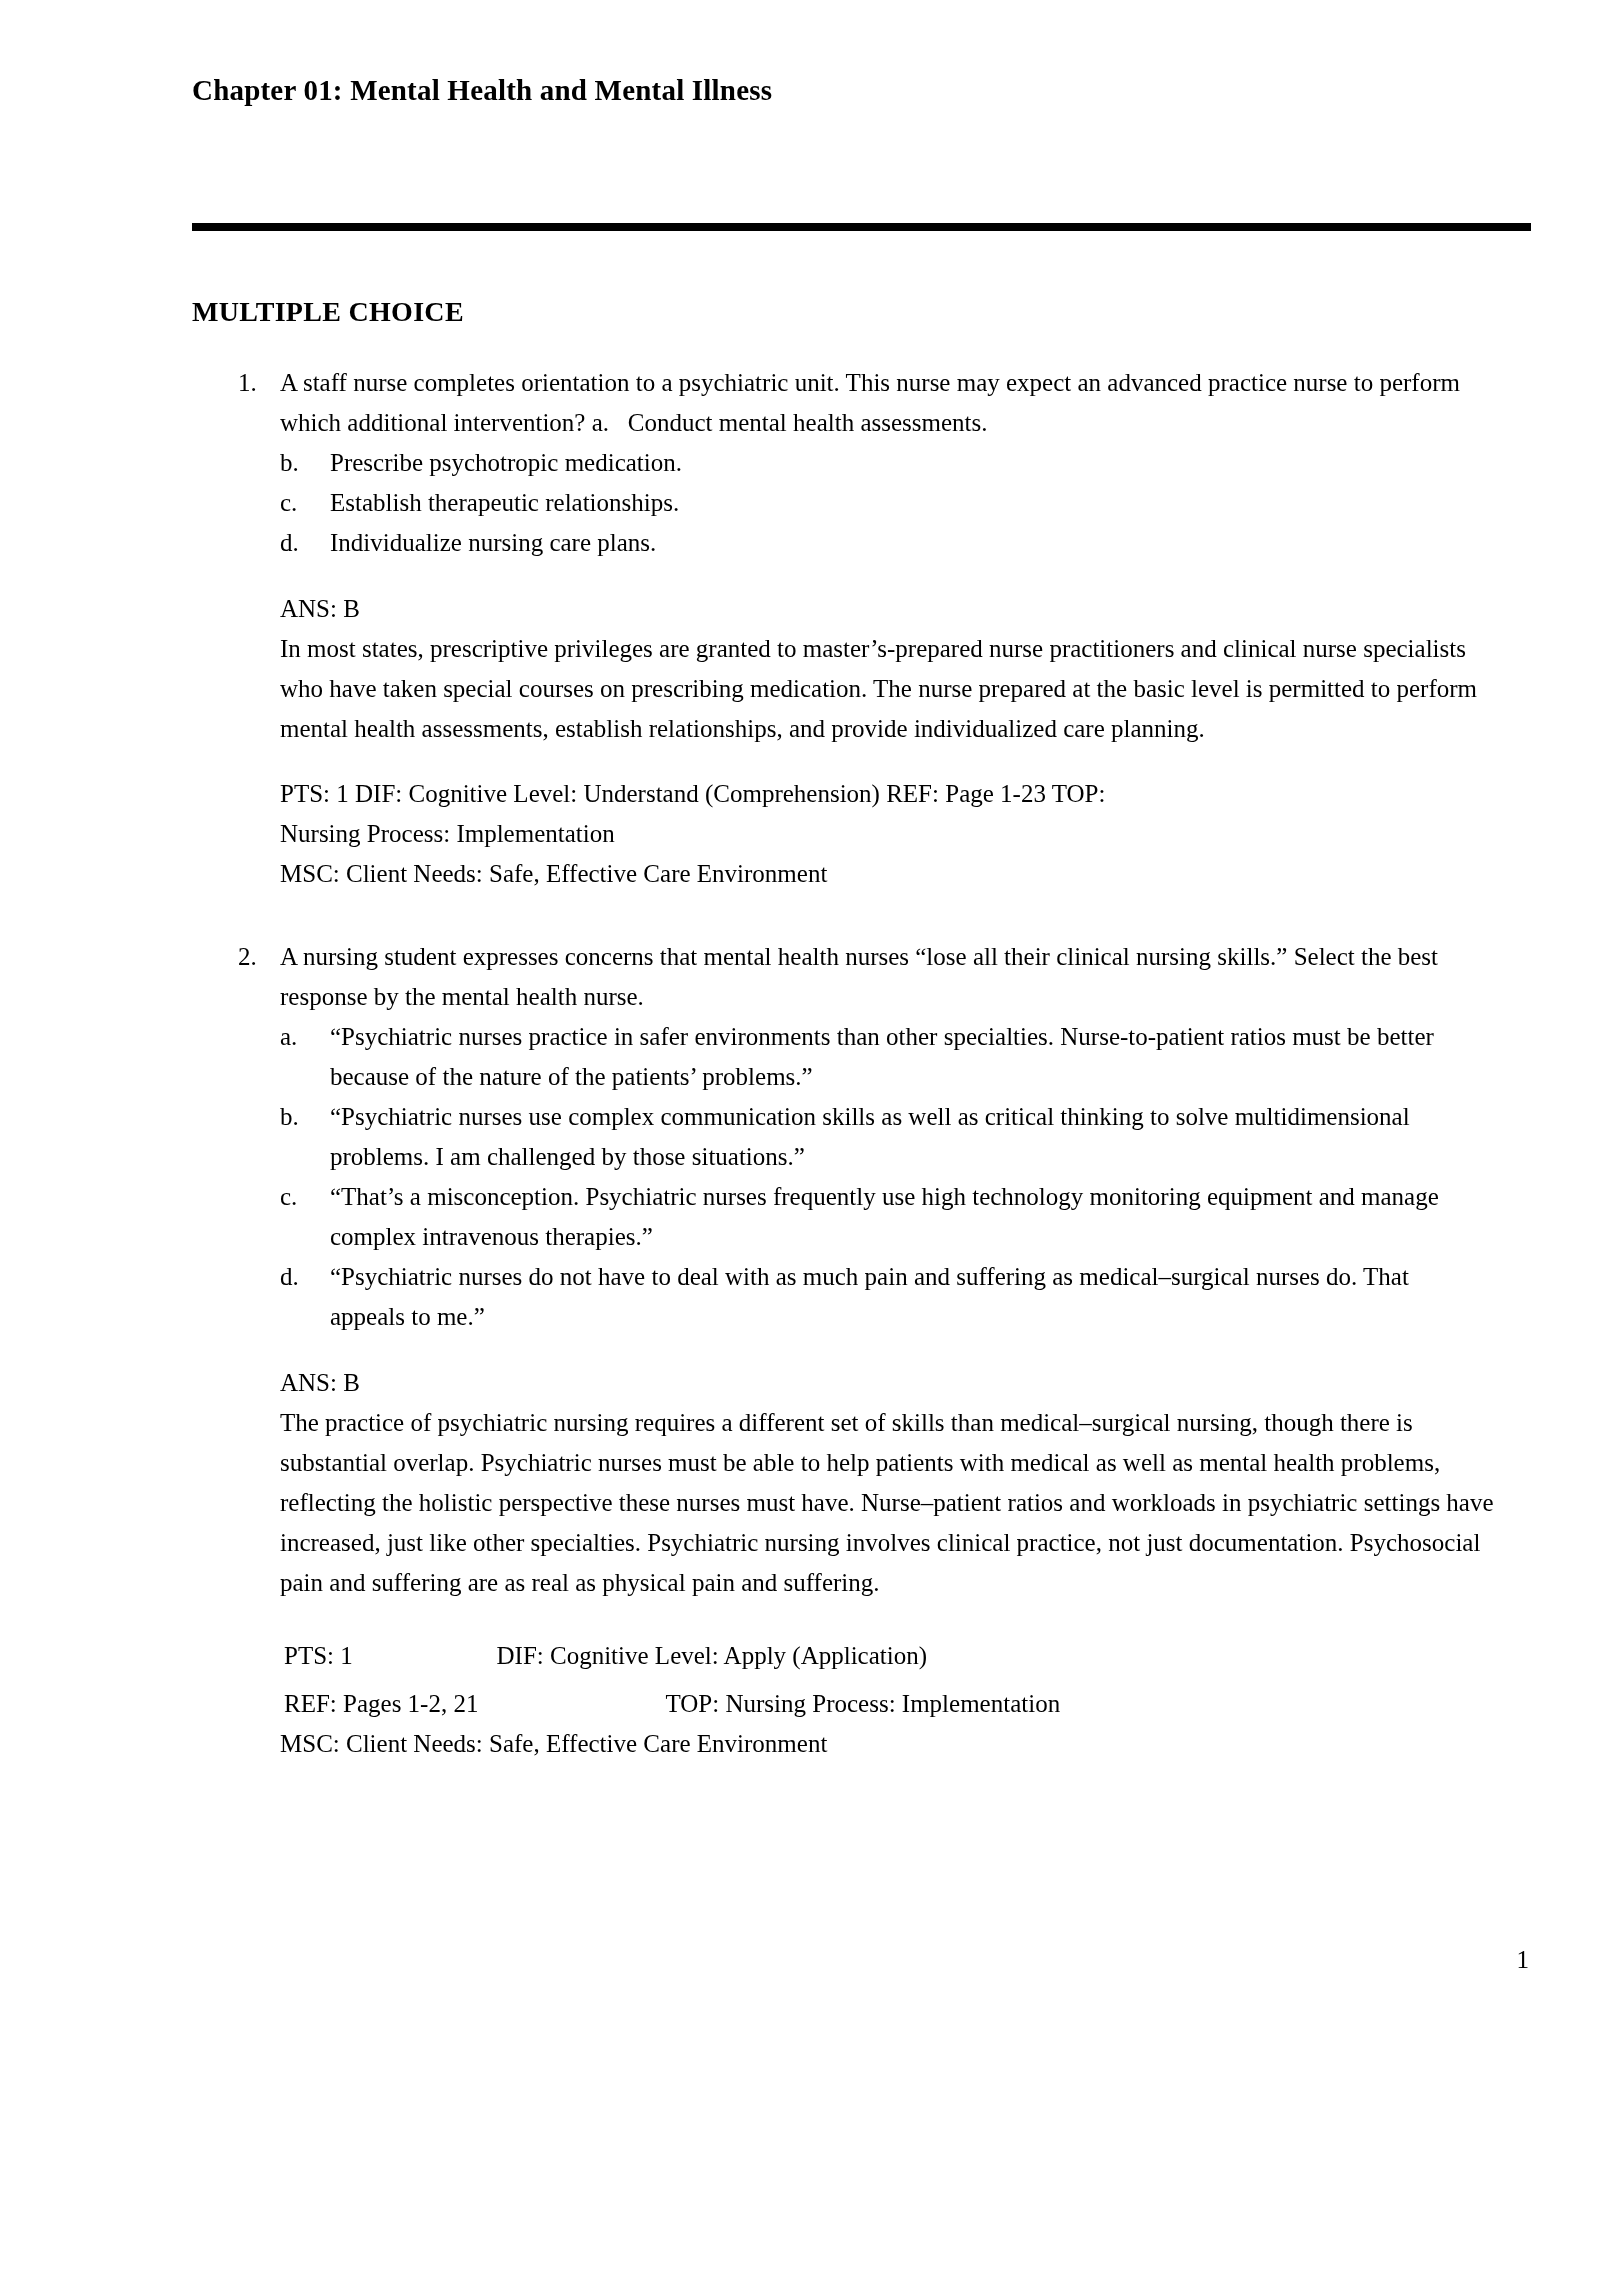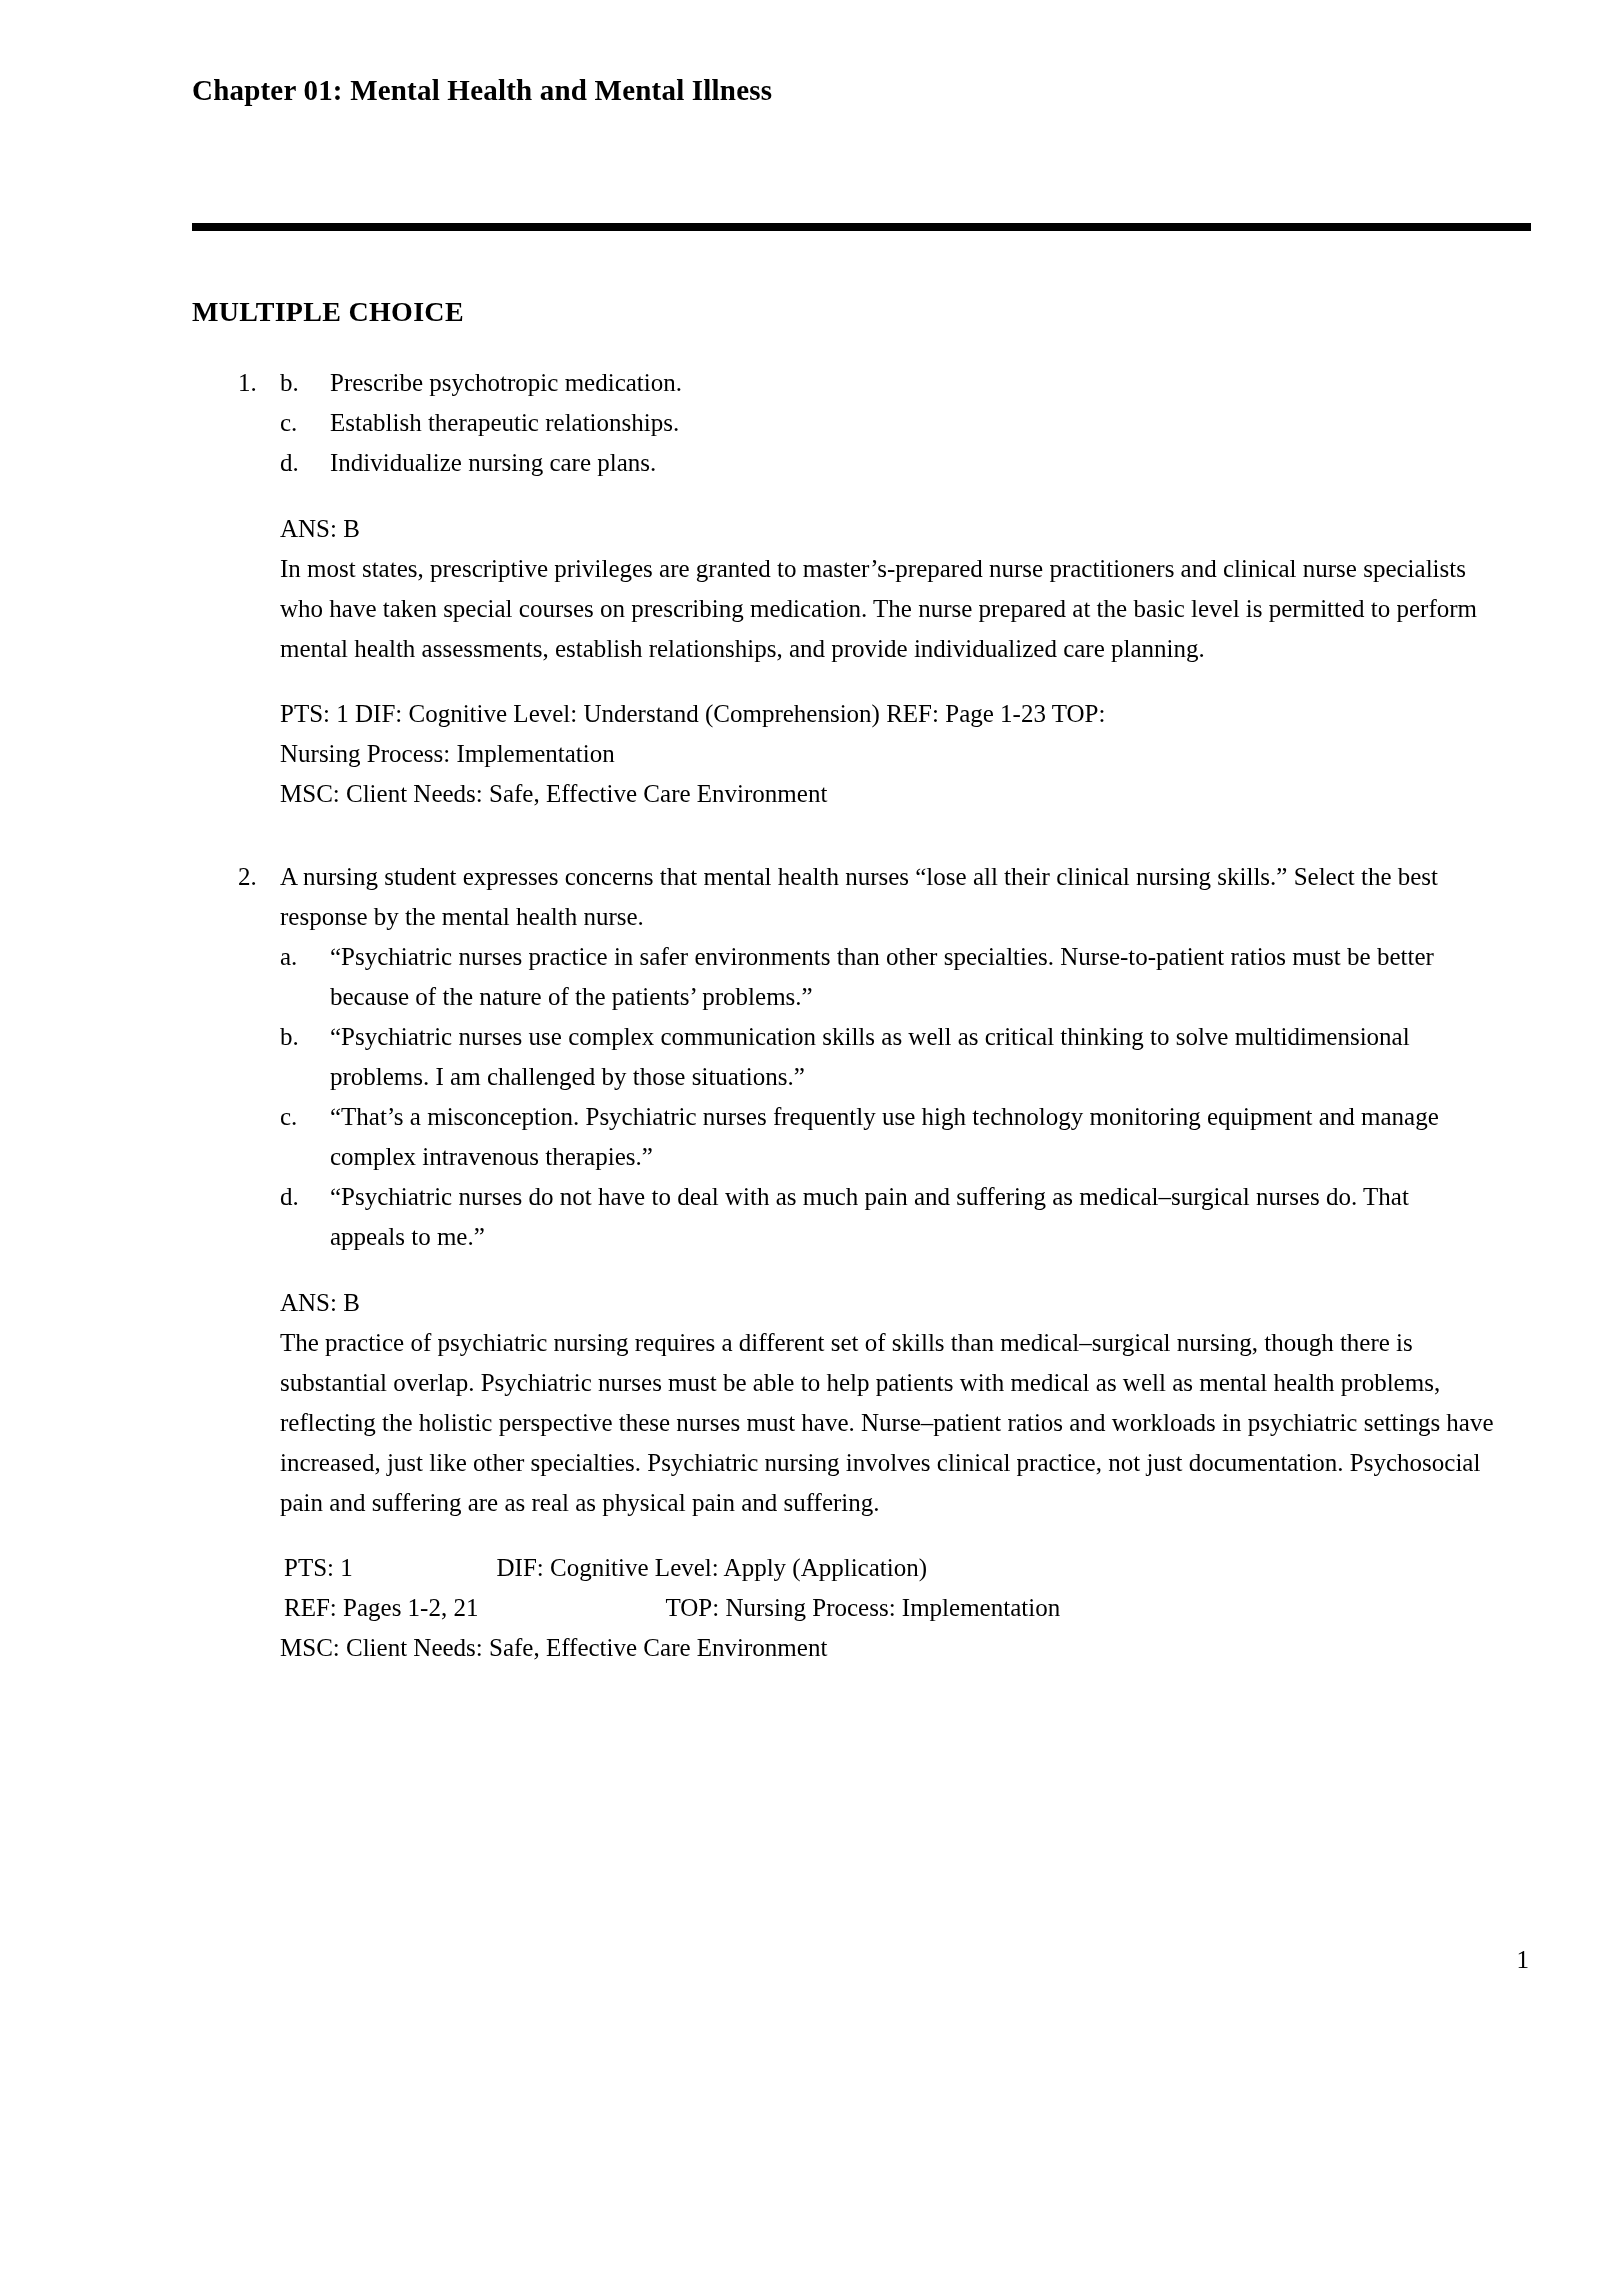--- a/index.html
+++ b/index.html
@@ -104,20 +104,21 @@
 
   .meta {
     padding-left: 280px;
     padding-right: 133px;
     font-size: 25px;
     line-height: 40px;
     white-space: pre;
   }
   .meta.indented {
     padding-left: 284px;
+    margin-top: 8px;
   }
   .gap-md { height: 25.5px; }
   .gap-lg { height: 43px; }
 
   .page-number {
     position: absolute;
     left: 0;
     top: 1946px;
     width: 1529px;
     text-align: right;
@@ -134,20 +135,21 @@
   <div class="header-rule" style="background: rgb(0, 0, 0);"></div>
 
   <div class="section-heading">MULTIPLE CHOICE</div>
 
   <div class="content">
 
     <div class="question-block">
 
       <div class="q-row">
         <span class="q-marker">1.</span>
+        <span>A staff nurse completes orientation to a psychiatric unit. This nurse may expect an advanced practice nurse to perform which additional intervention? a.  Conduct mental health assessments.</span>
       </div>
 
       <div class="opt-row">
         <span class="opt-marker">b.</span>
         <span>Prescribe psychotropic medication.</span>
       </div>
       <div class="opt-row">
         <span class="opt-marker">c.</span>
         <span>Establish therapeutic relationships.</span>
       </div>

